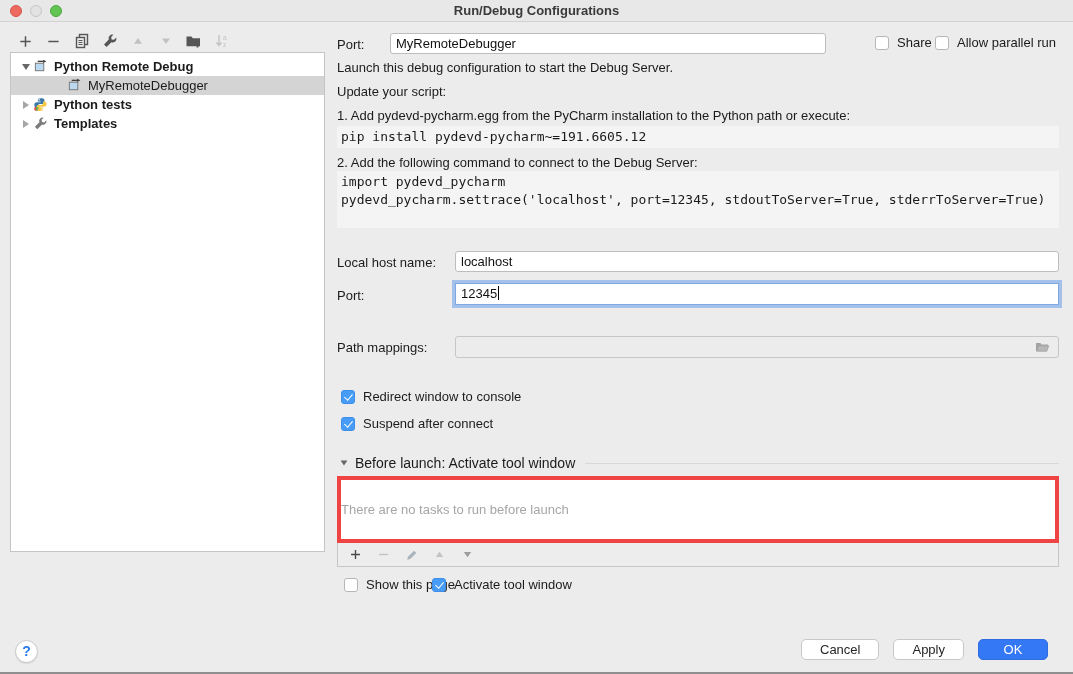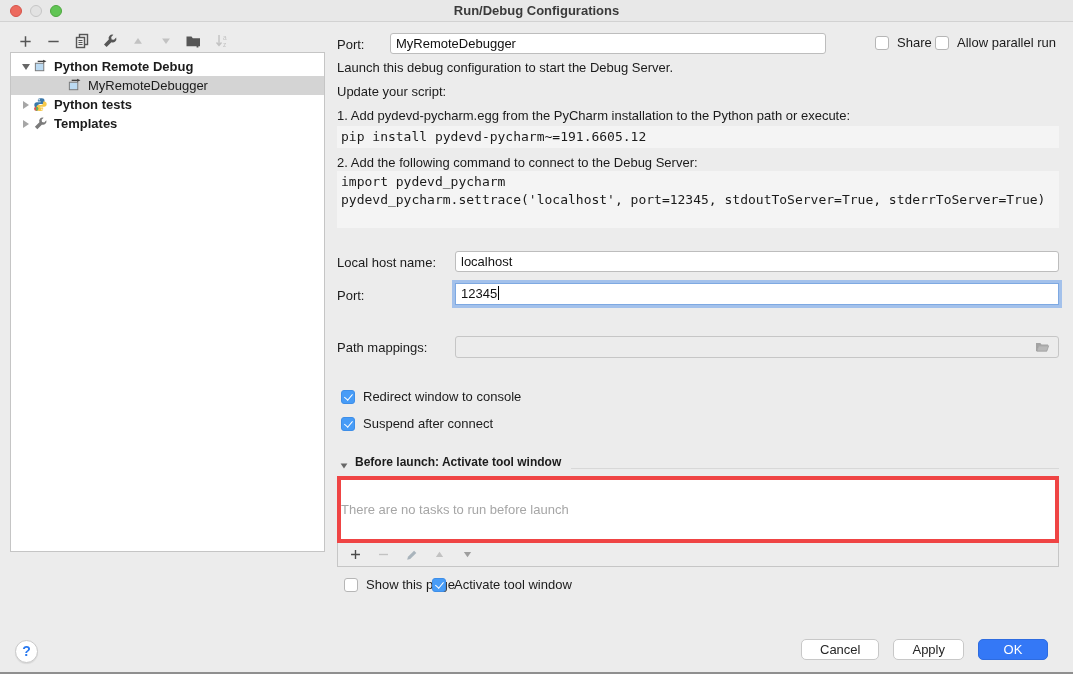--- a/index.html
+++ b/index.html
@@ -60,21 +60,21 @@
     width:14px; height:14px; border-radius:3px; background:#FFF; border:1px solid #B6B6B6;
     display:inline-block; position:relative; flex:none;
   }
   .checkbox.checked { background:#479CF7; border-color:#3E8EE8; }
   .checkbox.checked::after {
     content:""; position:absolute; left:4px; top:1.5px; width:3.5px; height:7px;
     border:solid #fff; border-width:0 1.8px 1.8px 0; transform:rotate(40deg);
   }
   .cb-row { position:absolute; display:flex; align-items:center; gap:8px; font-size:13px; color:#1b1b1b; }
   
-  .bl-header { position:absolute; left:340px; top:455px; display:flex; align-items:flex-end; font-size:12px; color:#1b1b1b; width:719px;font-weight:bold; }
+  .bl-header { position:absolute; left:340px; top:455px; display:flex; align-items:center; font-size:14px; color:#1b1b1b; width:719px; }
   .bl-header .tri-down { margin-right:7px; transform:scale(.85); }
   .bl-header .rule { flex:1; height:1px; background:#D8D8D8; margin-left:10px; }
   .tasks-panel {
     position:absolute; left:337px; top:476px; width:722px; height:67px;
     background:#fff; border:4px solid #ef4444;
     display:flex; align-items:center; justify-content:flex-start;
   }
   .tasks-empty { color:#A6A6A6; font-size:13px; }
   .tasks-toolbar {
     position:absolute; left:337px; top:543px; width:722px; height:24px;

